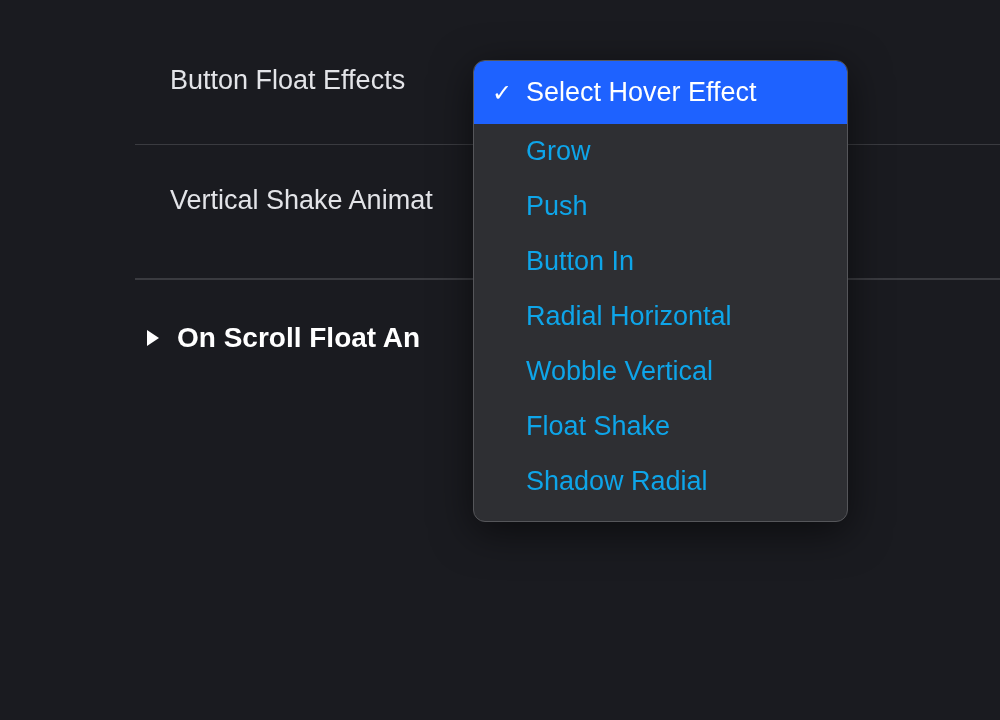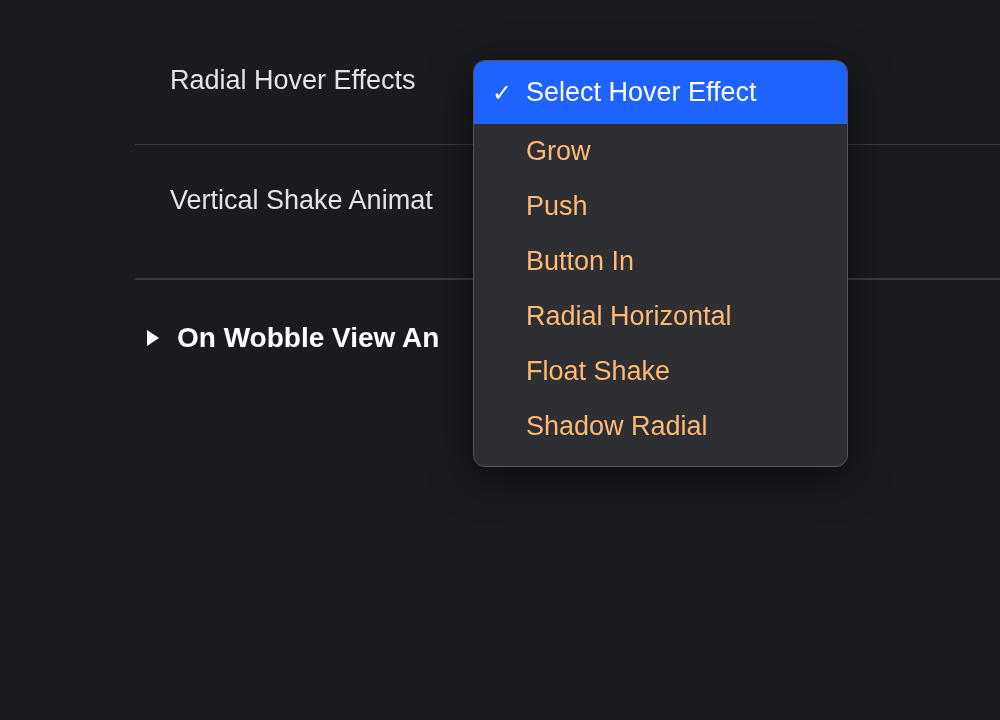--- a/index.html
+++ b/index.html
@@ -66,21 +66,21 @@
     border-radius: 12px;
     box-shadow: 0 10px 40px rgba(0,0,0,0.55);
     overflow: hidden;
     padding-bottom: 12px;
   }
   .dropdown-item {
     display: flex;
     align-items: center;
     padding: 12px 18px 12px 18px;
     font-size: 27px;
-    color: #fdba74;
+    color: #0ea5e9;
     cursor: pointer;
   }
   .dropdown-item.selected {
     background: #1e62ff;
     color: #ffffff;
     border-top-left-radius: 10px;
     border-top-right-radius: 10px;
     padding-top: 16px;
     padding-bottom: 16px;
   }
@@ -93,28 +93,28 @@
   }
   .dropdown-item:not(.selected) .check {
     visibility: hidden;
   }
 </style>
 </head>
 <body>
 
 <div class="panel">
   <div class="row row-first">
-    <span>Radial Hover Effects</span>
+    <span>Button Float Effects</span>
   </div>
   <div class="row row-second">
     <span>Vertical Shake Animat</span>
   </div>
   <div class="section-header">
     <span class="triangle"></span>
-    <span>On Wobble View An</span>
+    <span>On Scroll Float An</span>
   </div>
 </div>
 
 <div class="dropdown" id="dropdown">
     <div class="dropdown-item selected">
       <span class="check">✓</span>
       <span>Select Hover Effect</span>
     </div>
     <div class="dropdown-item">
       <span class="check">✓</span>
@@ -127,19 +127,23 @@
     <div class="dropdown-item">
       <span class="check">✓</span>
       <span>Button In</span>
     </div>
     <div class="dropdown-item">
       <span class="check">✓</span>
       <span>Radial Horizontal</span>
     </div>
     <div class="dropdown-item">
       <span class="check">✓</span>
+      <span>Wobble Vertical</span>
+    </div>
+    <div class="dropdown-item">
+      <span class="check">✓</span>
       <span>Float Shake</span>
     </div>
     <div class="dropdown-item">
       <span class="check">✓</span>
       <span>Shadow Radial</span>
     </div>
   </div>
 
 </body></html>

